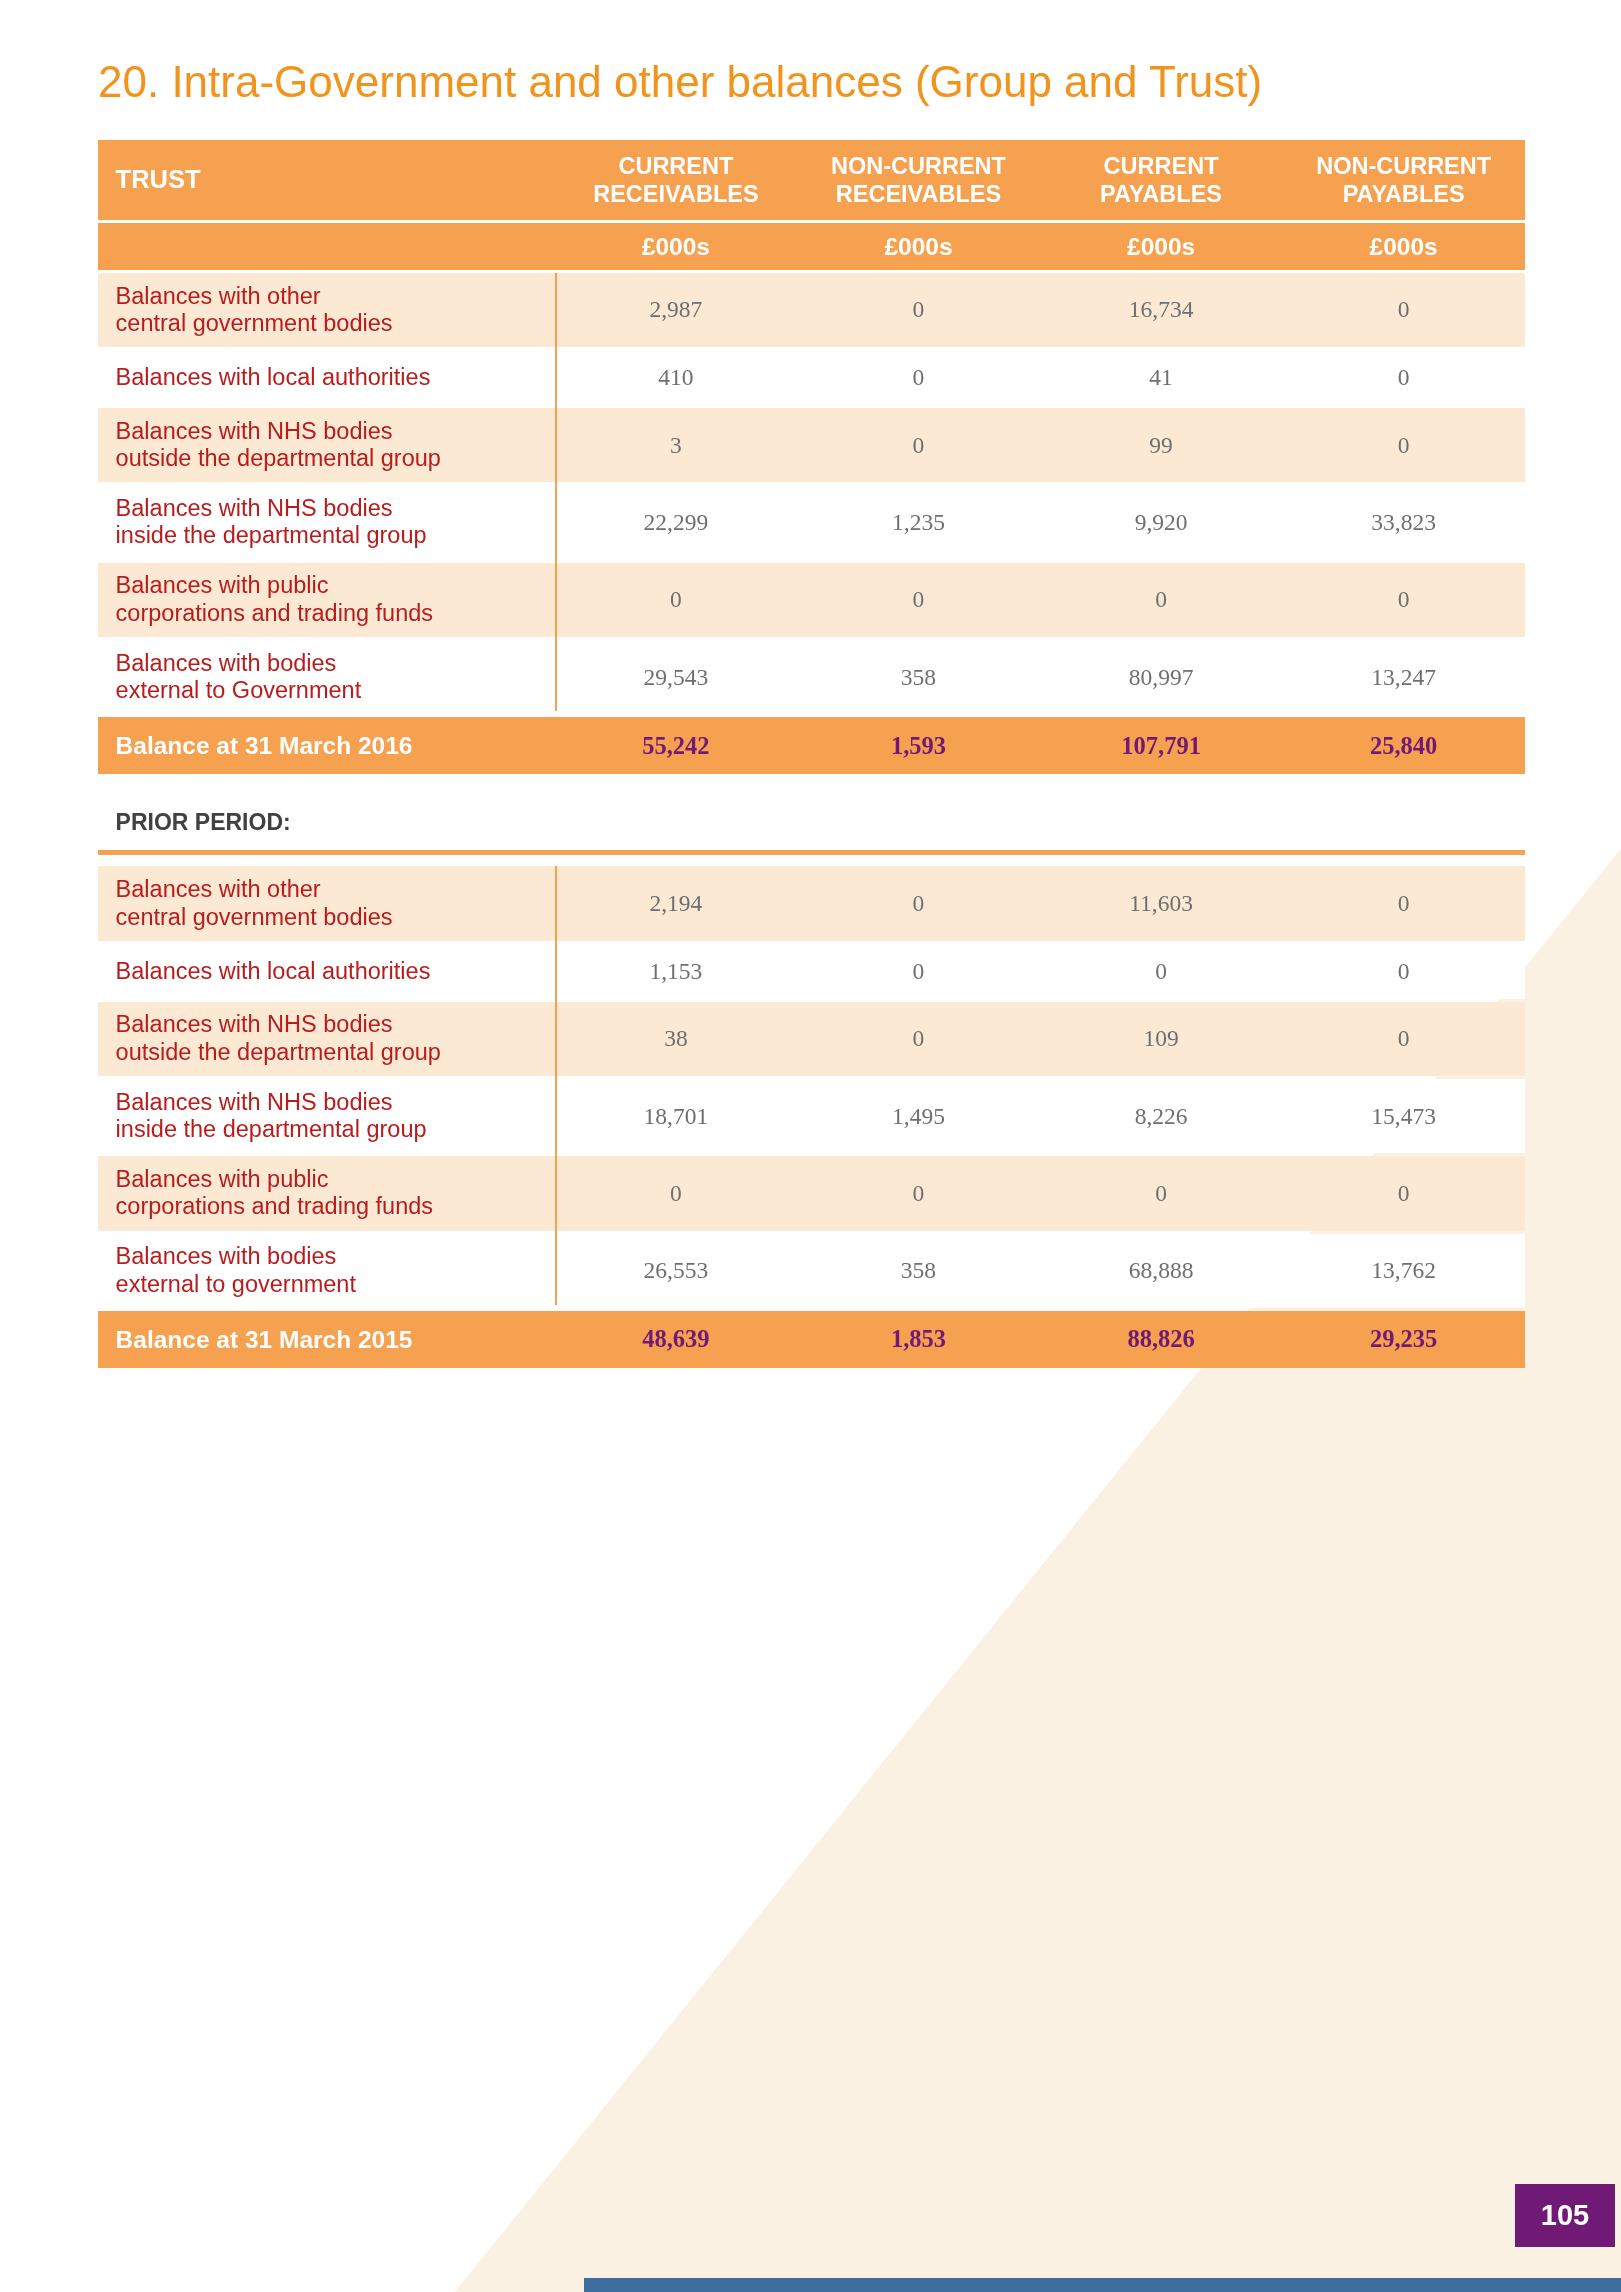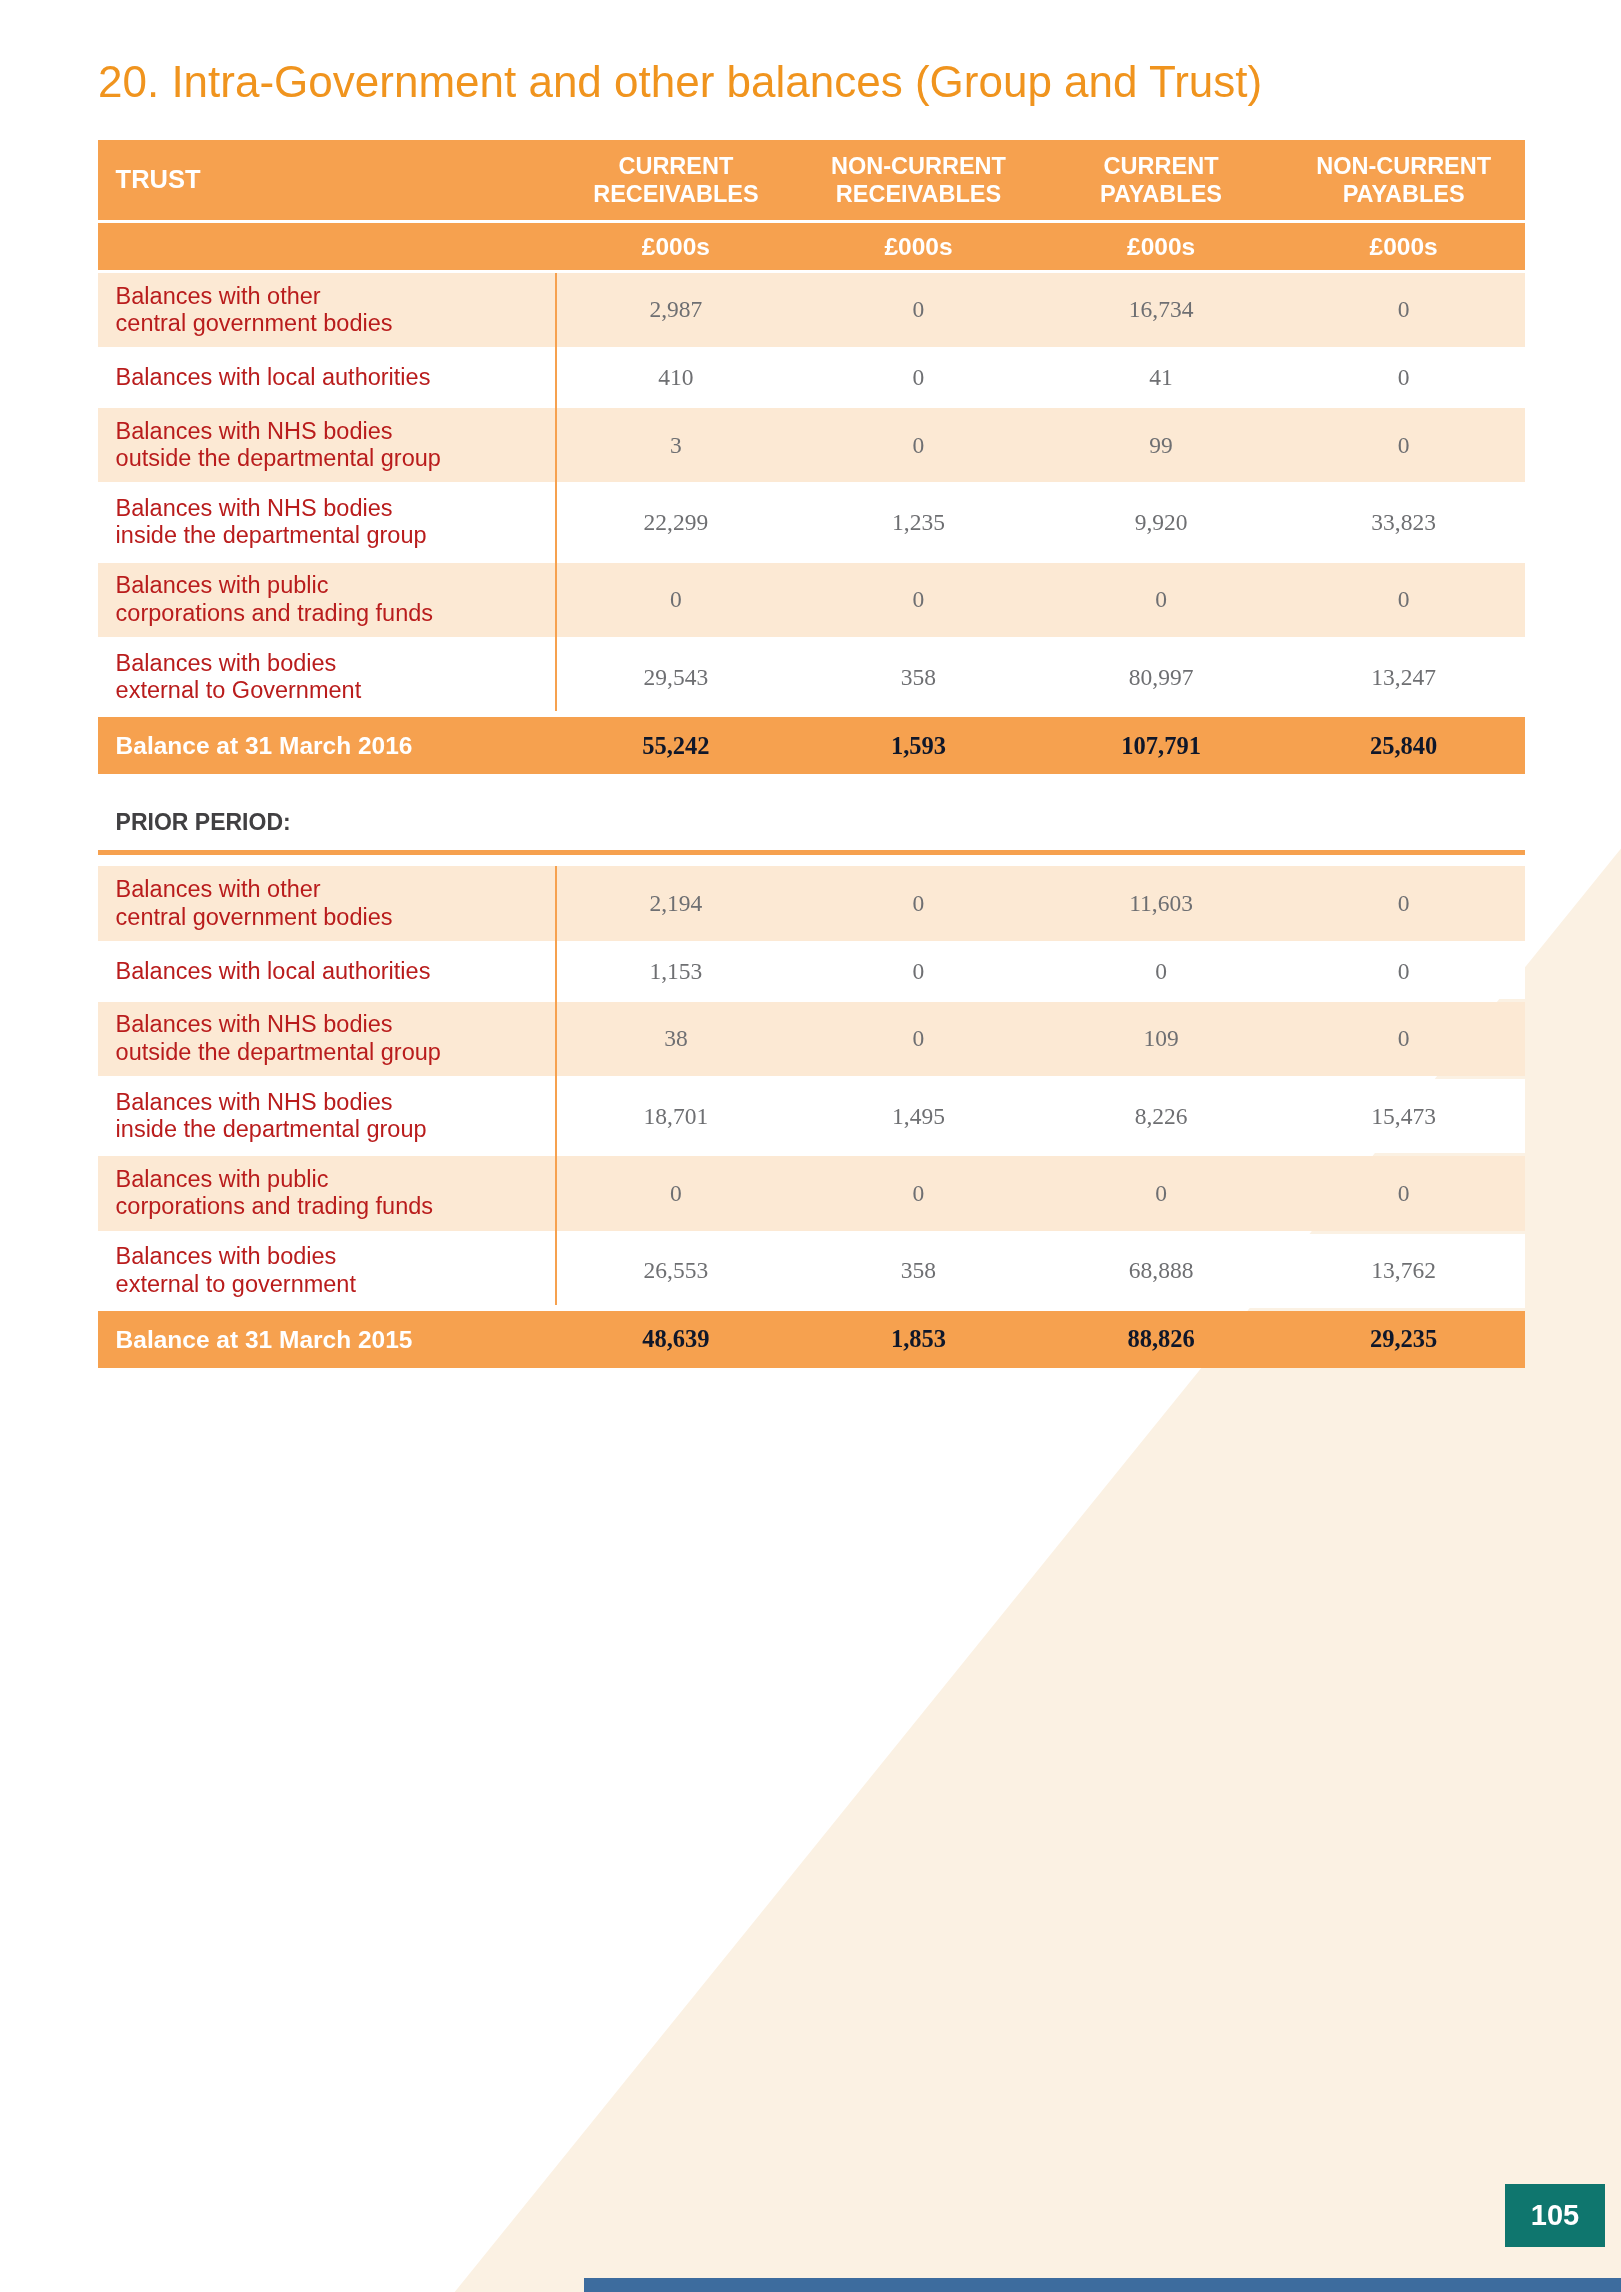--- a/index.html
+++ b/index.html
@@ -21,25 +21,25 @@
     pointer-events: none;
   }
   .bottom-bar {
     position: absolute;
     left: 36%; right: 0; bottom: 0;
     height: 14.7px;
     background: #3D6C9E;
   }
   .page-tab {
     position: absolute;
-    right: 16px;
+    right: 6px;
     bottom: 46px;
     width: 100px;
     height: 63px;
-    background: #0f766e;
+    background: #701a75;
     color: #ffffff;
     font-weight: bold;
     font-size: 29px;
     display: flex;
     align-items: center;
     justify-content: center;
   }
   .content {
     position: relative;
     margin: 0 96px 0 98px;
@@ -124,21 +124,21 @@
     background: #F6A14F;
     min-height: 57px;
     margin-bottom: 2.9px;
   }
   .total-row .cell-label {
     color: #ffffff;
     font-weight: bold;
     font-size: 24.5px;
   }
   .total-row .cell-val {
-    color: #0f172a;
+    color: #701a75;
     font-weight: bold;
     font-size: 24.5px;
   }
   .section-heading {
     color: #414042;
     font-weight: bold;
     font-size: 23px;
     margin: 35px 0 13.7px 0;
     padding-left: 17.6px;
   }

